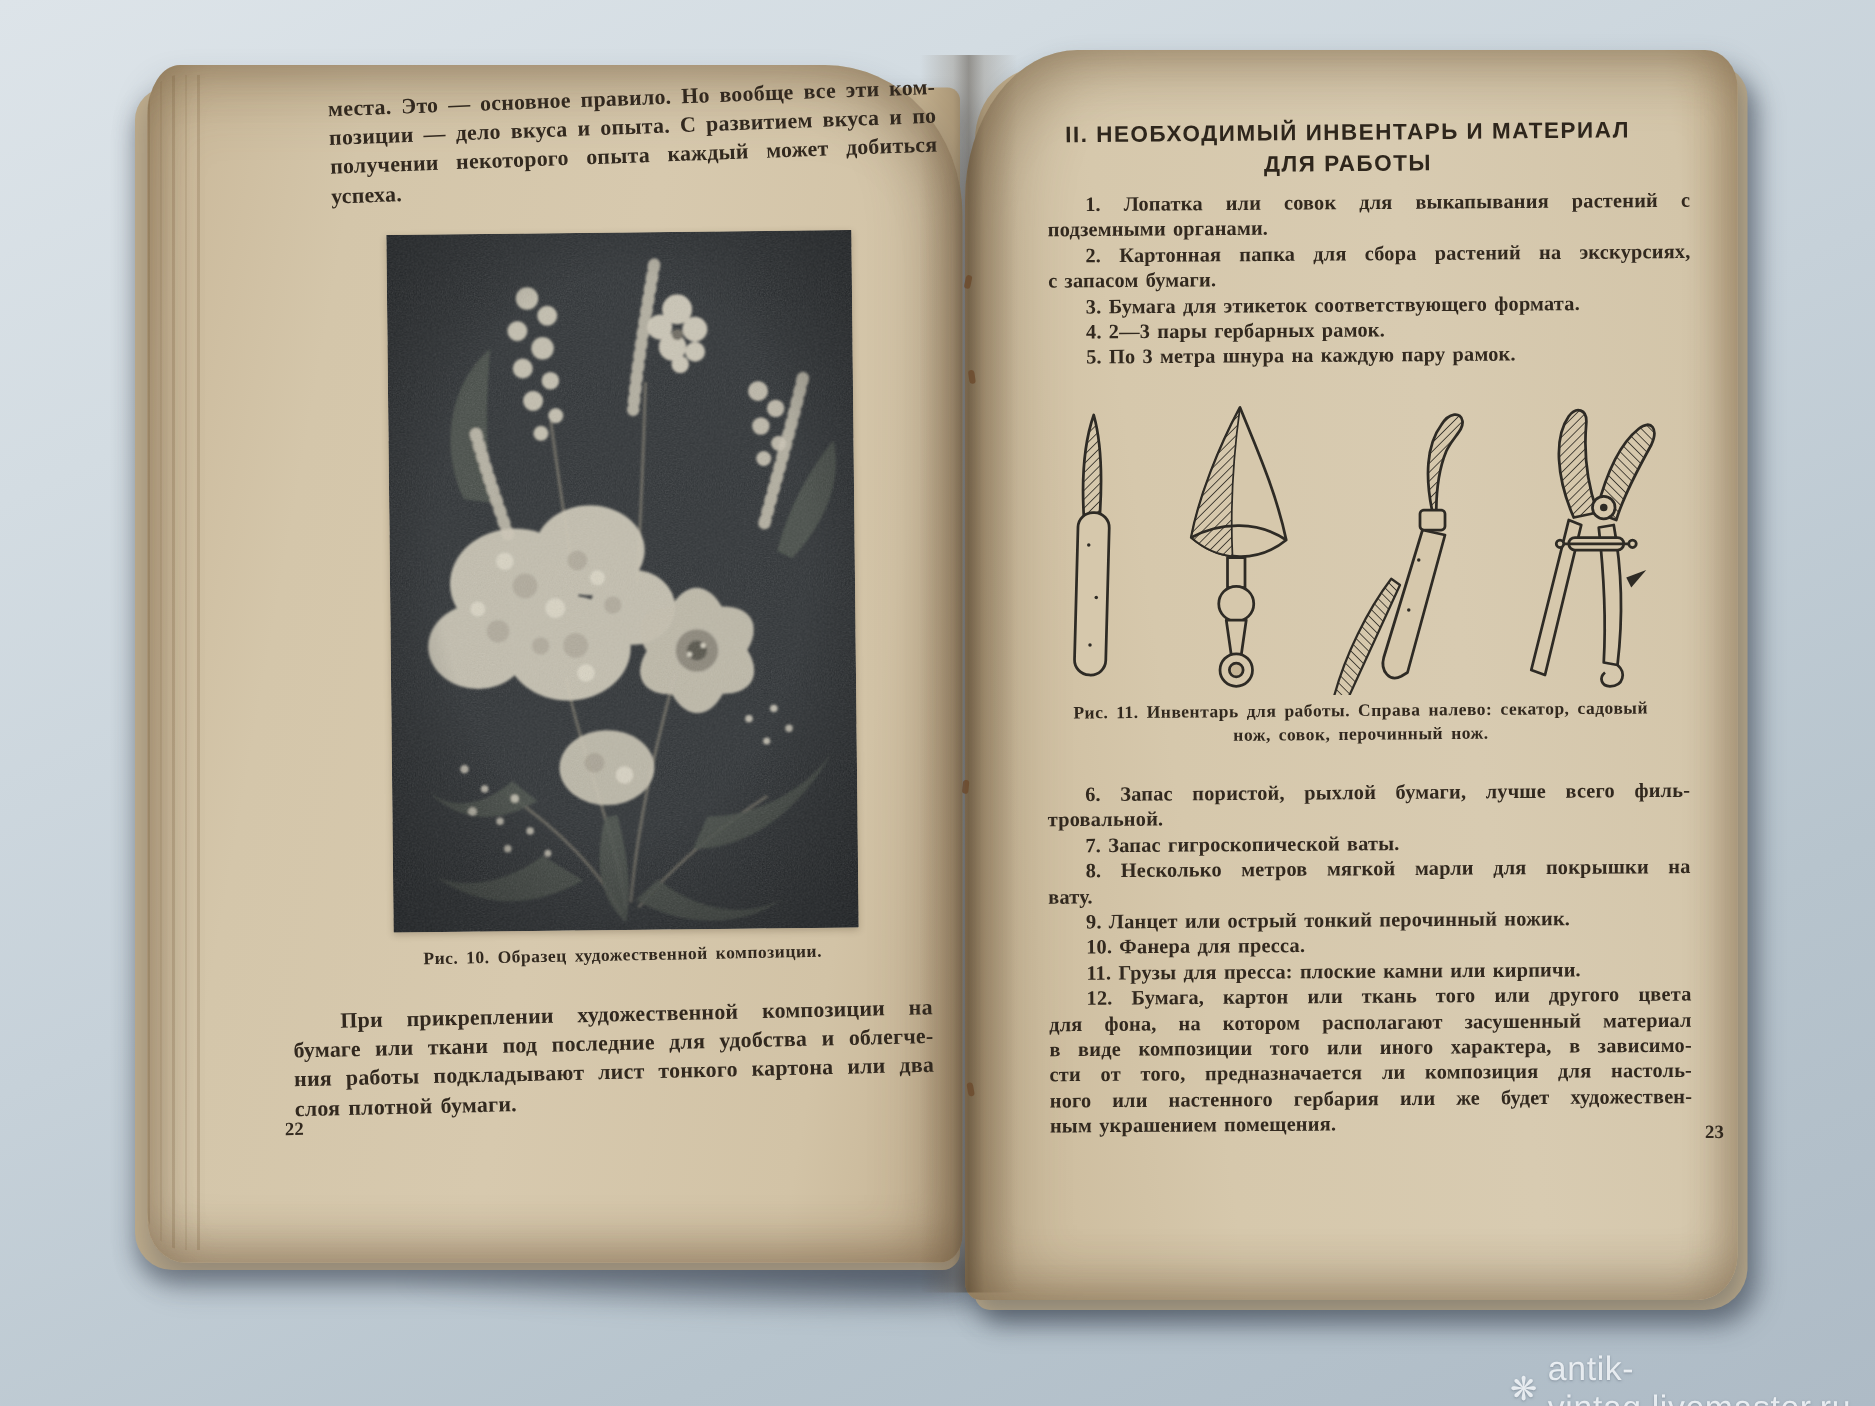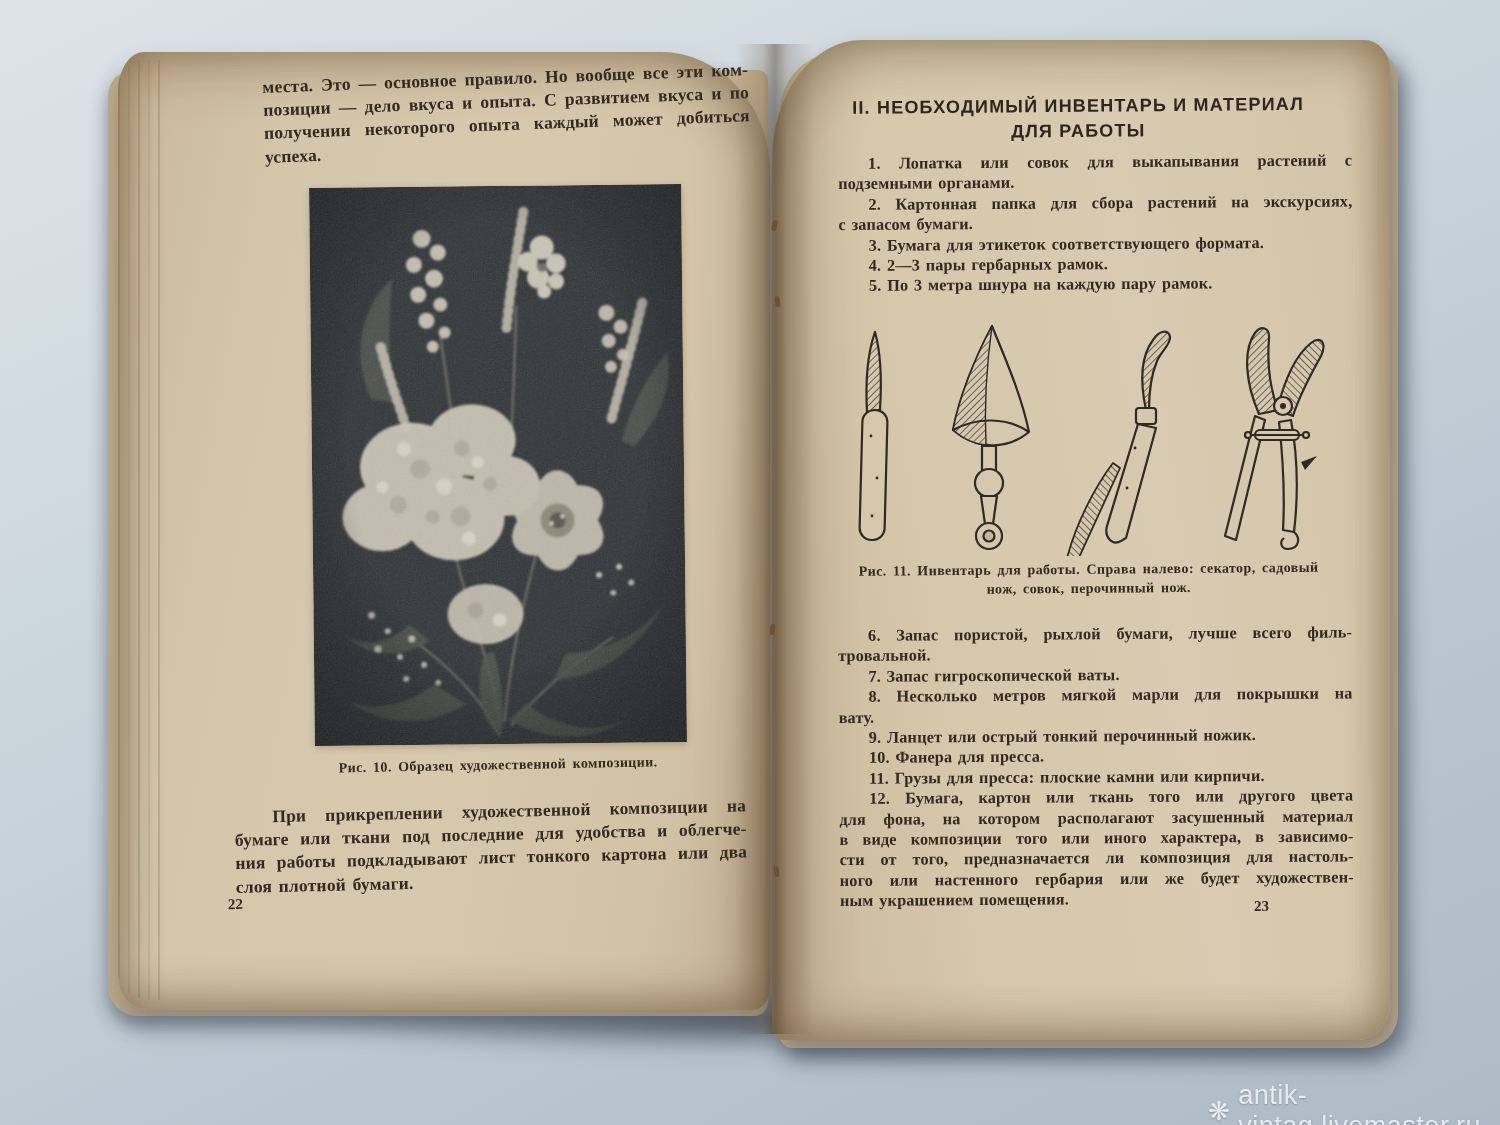--- a/index.html
+++ b/index.html
@@ -319,19 +319,19 @@
     <p class="indent">10. Фанера для пресса.</p>
     <p class="indent">11. Грузы для пресса: плоские камни или кирпичи.</p>
     <p class="jbody indent">12. Бумага, картон или ткань того или другого цвета
 для фона, на котором располагают засушенный материал
 в виде композиции того или иного характера, в зависимо-
 сти от того, предназначается ли композиция для настоль-
 ного или настенного гербария или же будет художествен-</p>
     <p class="lastline">ным украшением помещения.</p>
   </div>
 
-  <div class="txt pagenum" style="left:1254px;top:898px;">23</div>
+  <div class="txt pagenum" style="left:1364px;top:898px;">23</div>
 
   <div class="watermark">
     <span class="wm-icon">❋</span>
     <span>antik-vintag.livemaster.ru</span>
   </div>
 </div>
 
 </body></html>

